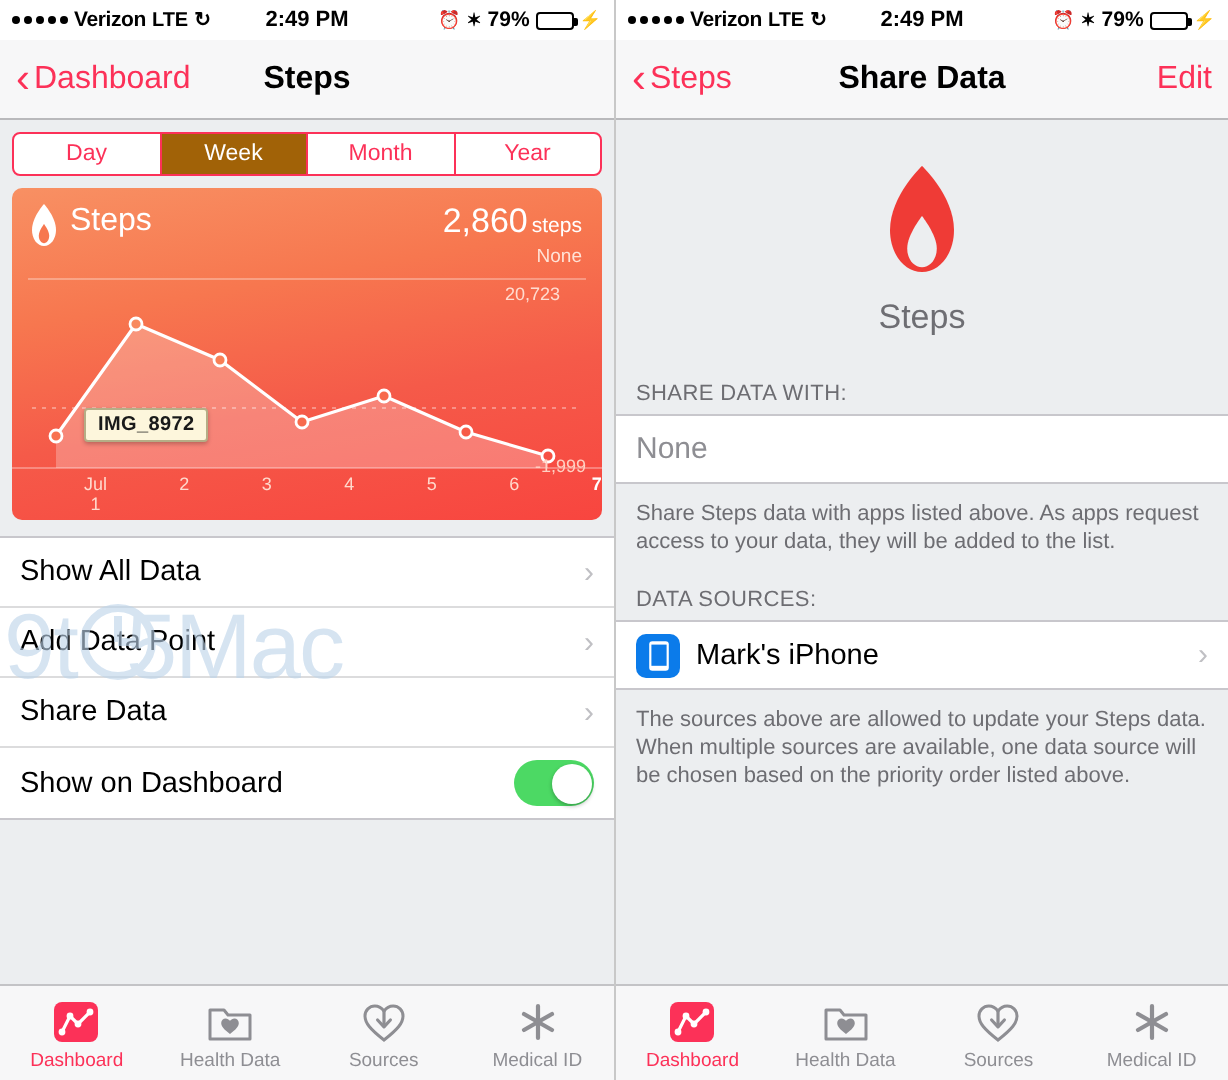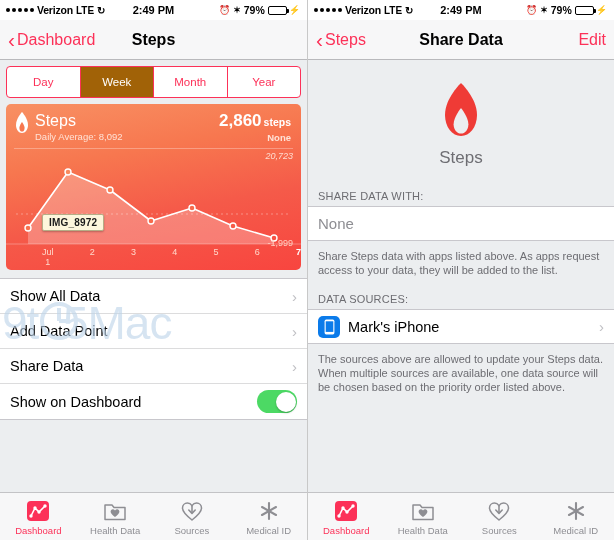--- a/index.html
+++ b/index.html
@@ -45,46 +45,46 @@
   .nav-title {
     position:absolute; left:50%; transform:translateX(-50%);
     font-size:16px; font-weight:bold; color:#000;
   }
   .nav-right { margin-left:auto; color:#fc3158; font-size:16px; cursor:pointer; }
 
   
   .seg-wrap { padding:6px 6px 6px; background:#eceef0; }
   .segmented {
     display:flex; border:1px solid #fc3158; border-radius:4px;
-    overflow:hidden; height:32px; background:#fff;
+    overflow:hidden; height:22px; background:#fff;
   }
   .seg {
     flex:1; display:flex; align-items:center; justify-content:center;
     font-size:11.5px; color:#fc3158; border-right:1px solid #fc3158; cursor:pointer;
   }
   .seg:last-child { border-right:none; }
   .seg.active { background:#a16207; color:#fff; }
 
   
   .card {
     margin:0 6px; height:166px; border-radius:5px; overflow:hidden;
     background:linear-gradient(170deg,#f89063 0%,#f7774f 32%,#f55a49 62%,#f8453f 100%);
     position:relative; color:#fff;
   }
   .card-head { display:flex; padding:8px 10px 0 8px; }
   .flame-sm { width:16px; height:22px; margin-right:5px; flex-shrink:0; }
   .card-titles { flex:1; }
   .card-title { font-size:16px; font-weight:400; line-height:18px; color:#fff; }
   .card-sub { font-size:9.5px; color:#ffe2d6; margin-top:1px; }
-  .card-vals { text-align:right;font-weight:bold; }
+  .card-vals { text-align:right; }
   .card-big { font-size:17px; line-height:18px; }
   .card-big .unit { font-size:10.5px; margin-left:2px; }
   .card-today { font-size:9.5px; color:#ffe2d6; margin-top:1px; }
   .card-rule { margin:5px 8px 0; height:1px; background:rgba(255,255,255,.3); }
-  .card-max { text-align:right; font-size:9px; color:#ffdcd0; padding:2px 8px 0;font-style:italic; }
+  .card-max { text-align:right; font-size:9px; color:#ffdcd0; padding:2px 21px 0; }
   .chart-area { position:absolute; left:0; right:0; top:62px; bottom:0; }
   .chart-svg { position:absolute; left:0; top:0; width:100%; height:100%; }
   .x-axis {
     position:absolute; left:0; right:0; bottom:3px; display:flex;
     font-size:9px; color:#ffd9cc;
   }
   .x-axis span { flex:1; text-align:center;padding-left:36px; }
   .x-axis span.bold { font-weight:bold; color:#fff; }
   .axis-min { position:absolute; right:8px; bottom:22px; font-size:9px; color:#ffd0c2; }
   .tooltip {
@@ -206,21 +206,20 @@
     </div>
 
     <div class="card">
       <div class="card-head">
         <svg class="flame-sm" viewBox="0 0 16 22">
           <path d="M8 0 C8 0 2 6.5 2 13 C2 17.5 4.7 21 8 21 C11.3 21 14 17.5 14 13 C14 6.5 8 0 8 0 Z" fill="#ffffff"></path>
           <path d="M8 10 C8 10 5.4 13.4 5.4 15.9 C5.4 18 6.6 19.6 8 19.6 C9.4 19.6 10.6 18 10.6 15.9 C10.6 13.4 8 10 8 10 Z" fill="#f7774f"></path>
         </svg>
         <div class="card-titles">
           <div class="card-title">Steps</div>
-          <div class="card-sub">Daily Average: 8,092</div>
         </div>
         <div class="card-vals">
           <div class="card-big">
             <span>2,860</span><span class="unit">steps</span>
           </div>
           <div class="card-today">None</div>
         </div>
       </div>
       <div class="card-rule"></div>
       <div class="card-max">20,723</div>

